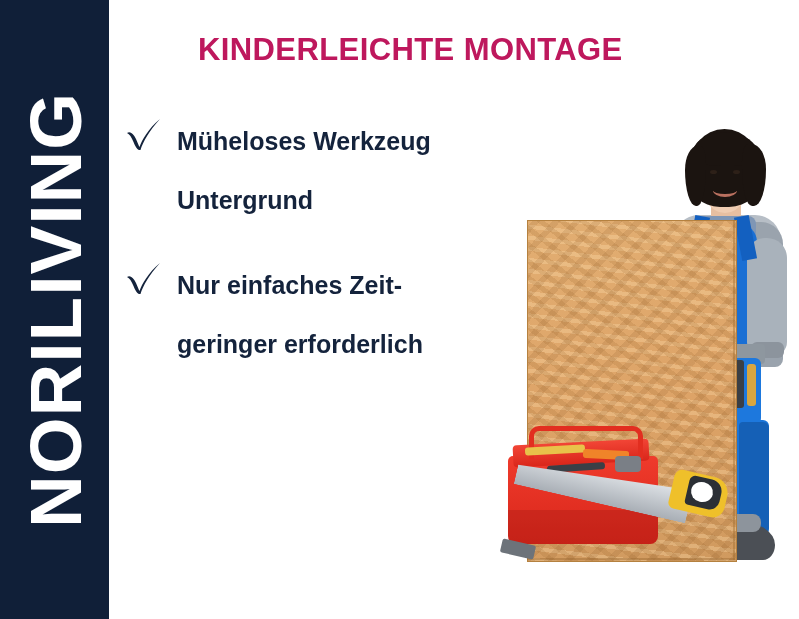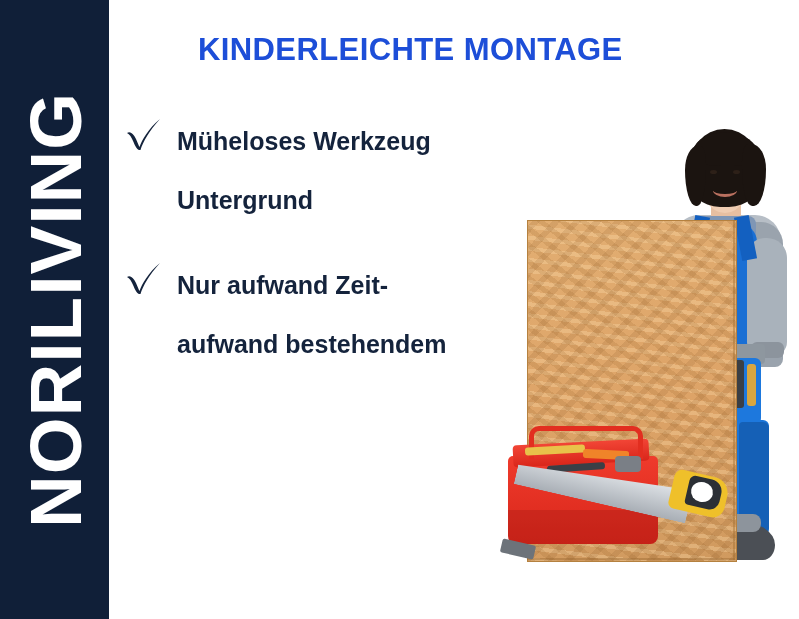--- a/index.html
+++ b/index.html
@@ -45,21 +45,21 @@
 
   
   .poster-title {
     position: absolute;
     left: 198px;
     top: 32px;
     font-family: "Liberation Sans", sans-serif;
     font-weight: bold;
     font-size: 31px;
     letter-spacing: 0.4px;
-    color: #1d4ed8;
+    color: #be185d;
     white-space: nowrap;
   }
 
   
   .benefits {
     position: absolute;
     left: 124px;
     top: 112px;
     width: 400px;
   }
@@ -460,22 +460,22 @@
         <span class="benefit-line">Müheloses Werkzeug</span>
         <span class="benefit-line">Untergrund</span>
       </p>
     </div>
 
     <div class="benefit">
       <svg class="check-icon" viewBox="0 0 40 36">
         <path d="M3 17 C6 15, 9 17, 12 23 C13.5 26.5, 14.5 29, 15.5 31 C18 24, 24 13, 36 3 C25 15, 19 26, 16.5 34 C13.5 34.5, 11.5 31, 9.5 26 C7.5 21, 5.5 18, 3 17 Z" fill="#14233c"></path>
       </svg>
       <p class="benefit-text">
-        <span class="benefit-line">Nur aufwand Zeit-</span>
-        <span class="benefit-line">aufwand bestehendem</span>
+        <span class="benefit-line">Nur einfaches Zeit-</span>
+        <span class="benefit-line">geringer erforderlich</span>
       </p>
     </div>
 
   </div>
 
   <div class="photo">
 
     <div class="person">
       <div class="head-hair"></div>
       <div class="face"></div>

